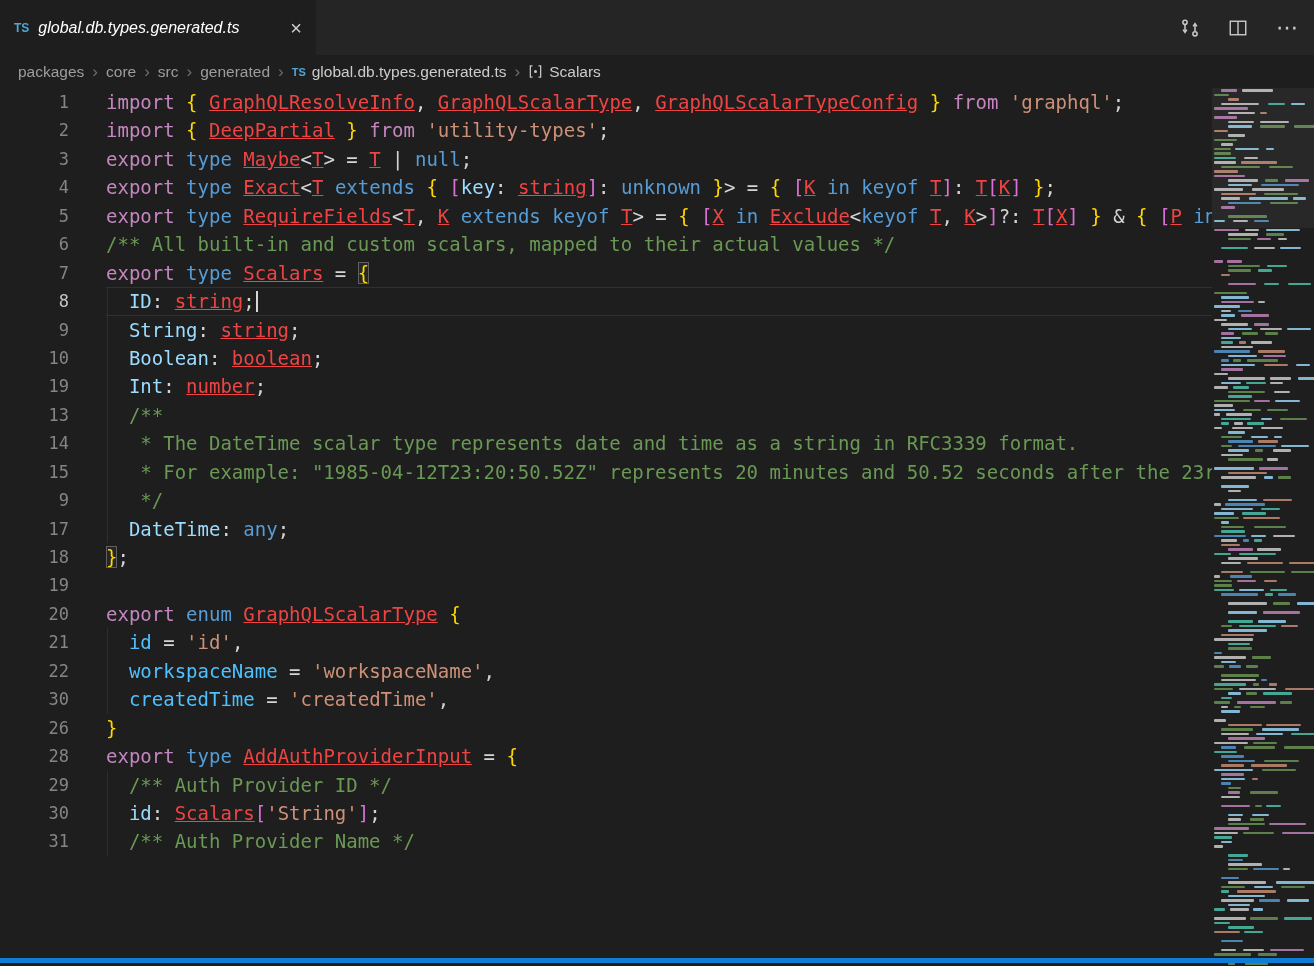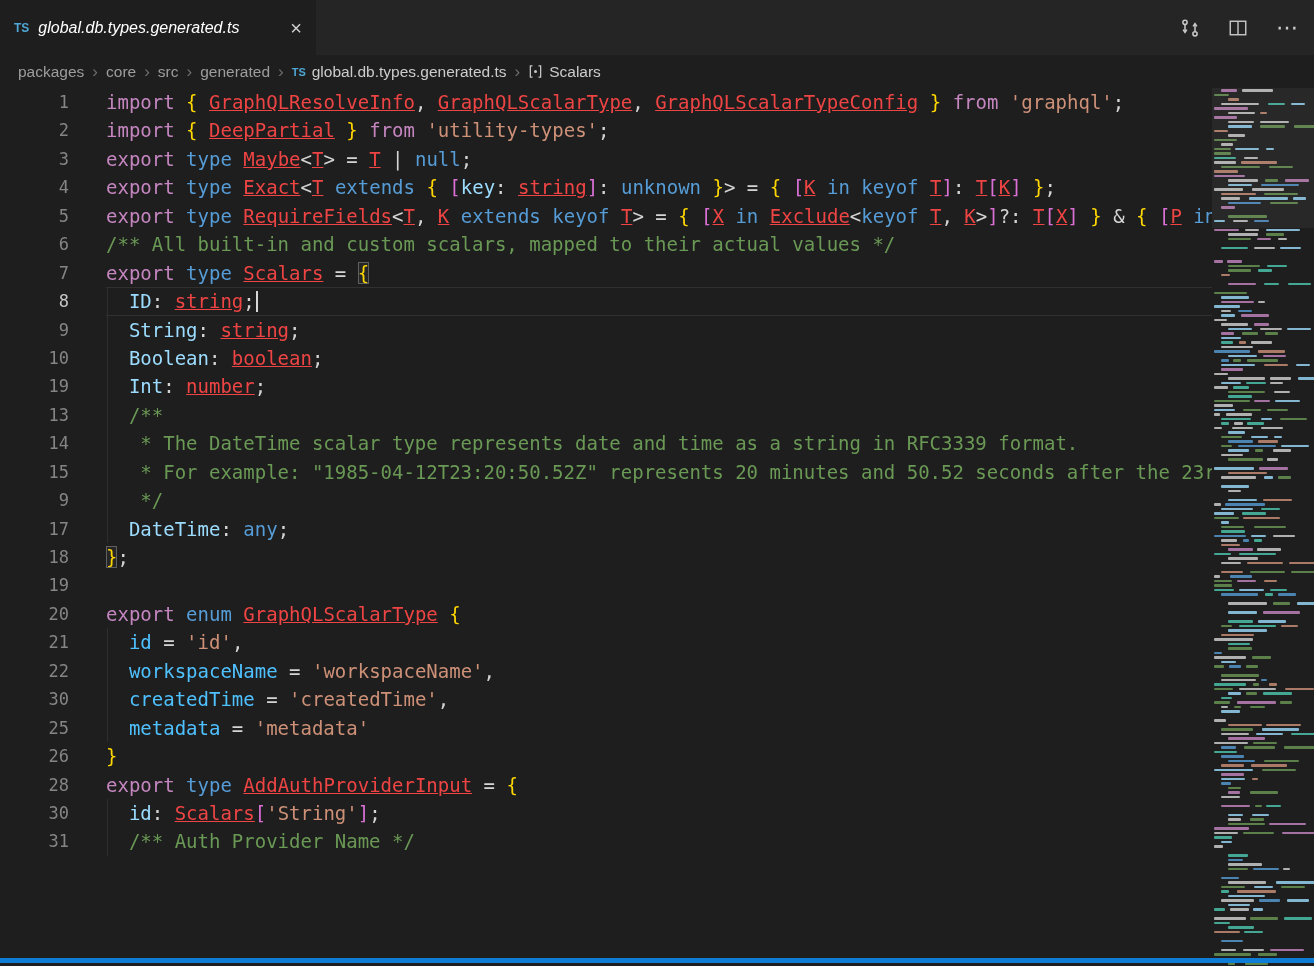--- a/index.html
+++ b/index.html
@@ -128,23 +128,23 @@
         <div class="line guide"><span class="num">14</span><span class="code"><span class="tk-c">   * The DateTime scalar type represents date and time as a string in RFC3339 format.</span></span></div>
         <div class="line guide"><span class="num">15</span><span class="code"><span class="tk-c">   * For example: "1985-04-12T23:20:50.52Z" represents 20 minutes and 50.52 seconds after the 23rd minute</span></span></div>
         <div class="line guide"><span class="num">9</span><span class="code"><span class="tk-c">   */</span></span></div>
         <div class="line guide"><span class="num">17</span><span class="code"><span class="tk-p">  </span><span class="tk-pr">DateTime</span><span class="tk-p">: </span><span class="tk-st">any</span><span class="tk-p">;</span></span></div>
         <div class="line"><span class="num">18</span><span class="code"><span class="tk-b1 tk-bm">}</span><span class="tk-p">;</span></span></div>
         <div class="line"><span class="num">19</span><span class="code"></span></div>
         <div class="line"><span class="num">20</span><span class="code"><span class="tk-kw">export</span><span class="tk-p"> </span><span class="tk-st">enum</span><span class="tk-p"> </span><span class="tk-ty">GraphQLScalarType</span><span class="tk-p"> </span><span class="tk-b1">{</span></span></div>
         <div class="line guide"><span class="num">21</span><span class="code"><span class="tk-p">  </span><span class="tk-en">id</span><span class="tk-p"> = </span><span class="tk-s">'id'</span><span class="tk-p">,</span></span></div>
         <div class="line guide"><span class="num">22</span><span class="code"><span class="tk-p">  </span><span class="tk-en">workspaceName</span><span class="tk-p"> = </span><span class="tk-s">'workspaceName'</span><span class="tk-p">,</span></span></div>
         <div class="line guide"><span class="num">30</span><span class="code"><span class="tk-p">  </span><span class="tk-en">createdTime</span><span class="tk-p"> = </span><span class="tk-s">'createdTime'</span><span class="tk-p">,</span></span></div>
-        <div class="line guide"><span class="num">25</span><span class="code"><span class="tk-p">  </span><span class="tk-en">metadata</span><span class="tk-p"> = </span><span class="tk-s">'metadata'</span></span></div>
         <div class="line"><span class="num">26</span><span class="code"><span class="tk-b1">}</span></span></div>
         <div class="line"><span class="num">28</span><span class="code"><span class="tk-kw">export</span><span class="tk-p"> </span><span class="tk-st">type</span><span class="tk-p"> </span><span class="tk-ty">AddAuthProviderInput</span><span class="tk-p"> = </span><span class="tk-b1">{</span></span></div>
+        <div class="line guide"><span class="num">29</span><span class="code"><span class="tk-c">  /** Auth Provider ID */</span></span></div>
         <div class="line guide"><span class="num">30</span><span class="code"><span class="tk-p">  </span><span class="tk-pr">id</span><span class="tk-p">: </span><span class="tk-ty">Scalars</span><span class="tk-b2">[</span><span class="tk-s">'String'</span><span class="tk-b2">]</span><span class="tk-p">;</span></span></div>
         <div class="line guide"><span class="num">31</span><span class="code"><span class="tk-c">  /** Auth Provider Name */</span></span></div>
       </div>
     <div class="minimap">
       <div>
           <div class="mm-row">
             <span class="mm-seg" style="left: 9px; width: 15.762px; background: rgb(197, 134, 192);"></span>
             <span class="mm-seg" style="left: 29.9127px; width: 30.7396px; background: rgb(212, 212, 212);"></span>
           </div>
           <div class="mm-row">

